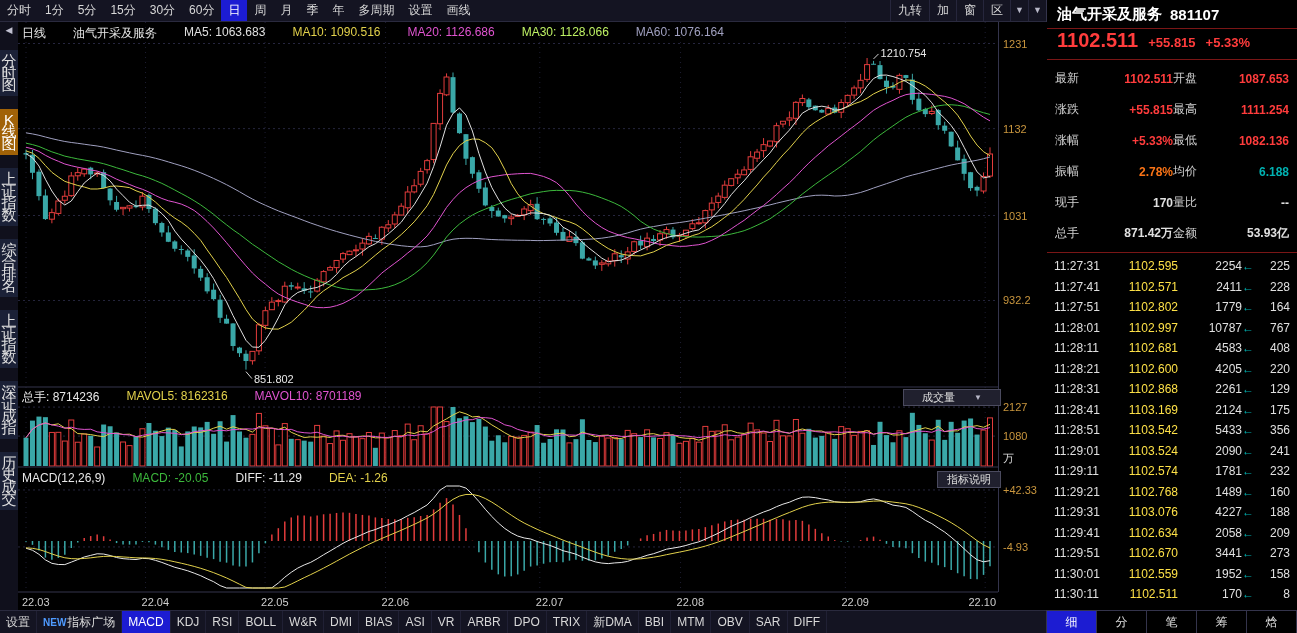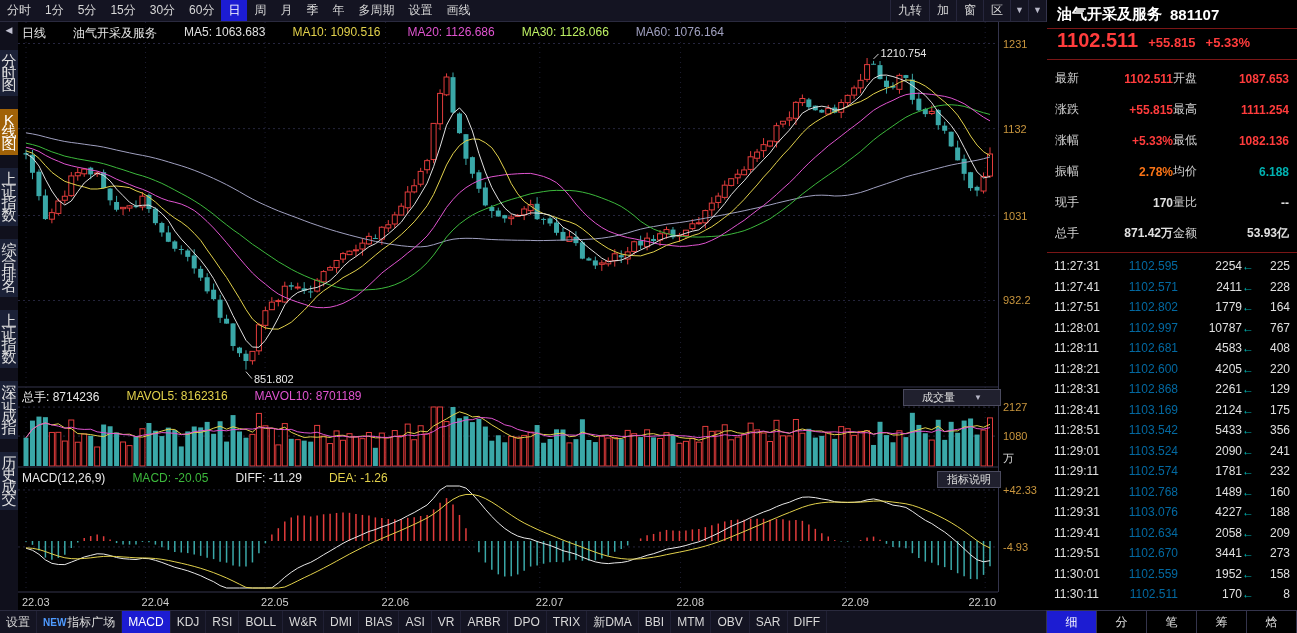--- a/index.html
+++ b/index.html
@@ -41,21 +41,21 @@
 .rp-price{height:31px;display:flex;align-items:baseline;gap:10px;padding:0 10px;border-bottom:1px solid #7a1616}
 .rp-big{color:#ff3c3c;font-size:20px;font-weight:bold}
 .rp-chg{color:#ff3c3c;font-size:13px;font-weight:bold}
 .rp-stats{padding:3px 8px 3px;border-bottom:1px solid #7a1616}
 .stat-row{display:grid;grid-template-columns:30px 88px 36px 1fr;height:31px;align-items:center}
 .stat-label{color:#d0d0d0}
 .stat-val{text-align:right;font-weight:bold}
 .rp-ticks{flex:1;padding:3px 7px 0;overflow:hidden}
 .tick-row{display:grid;grid-template-columns:58px 66px 1fr 36px;height:20.5px;align-items:center}
 .tick-time{color:#e0e0e0}
-.tick-price{color:#0369a1;text-align:right}
+.tick-price{color:#fde047;text-align:right}
 .tick-vol{text-align:right;color:#e0e0e0}
 .tick-arrow{color:#00b2b2}
 .tick-cnt{text-align:right;color:#e0e0e0}
 .rp-tabs{height:23px;display:flex;border-top:1px solid #34344c}
 .rp-tab{flex:1;text-align:center;line-height:22px;color:#e0e0e0;border-right:1px solid #34344c;cursor:pointer}
 .rp-tab.sel{background:#1c1cd2;color:#fff}
 </style>
 </head>
 <body>
 

